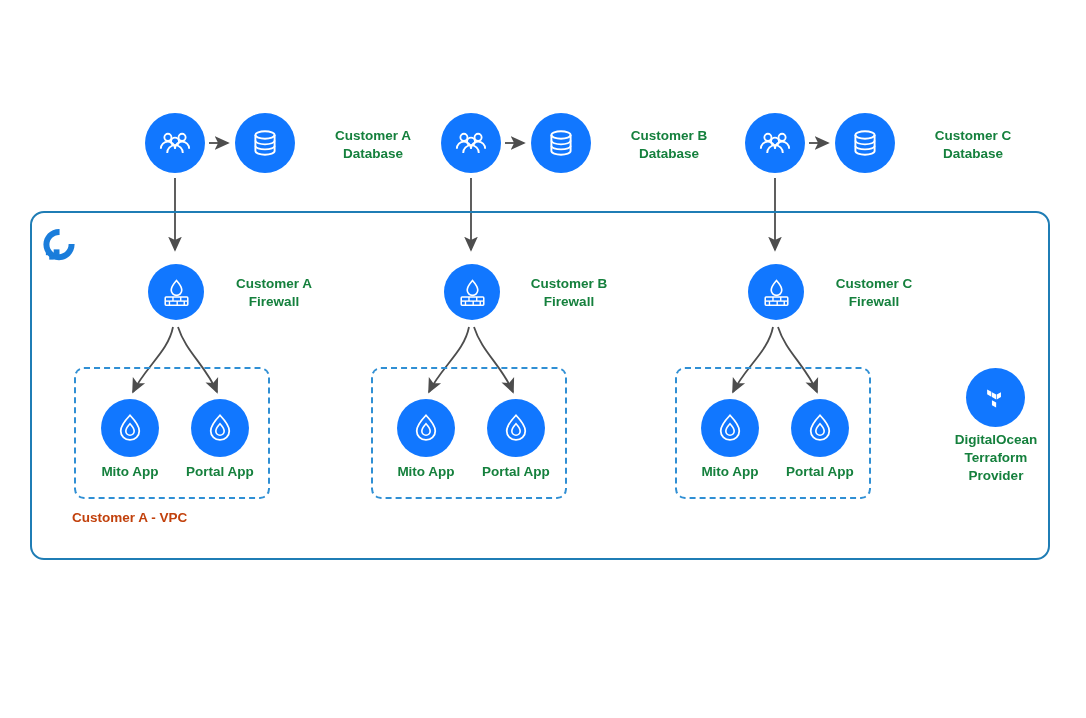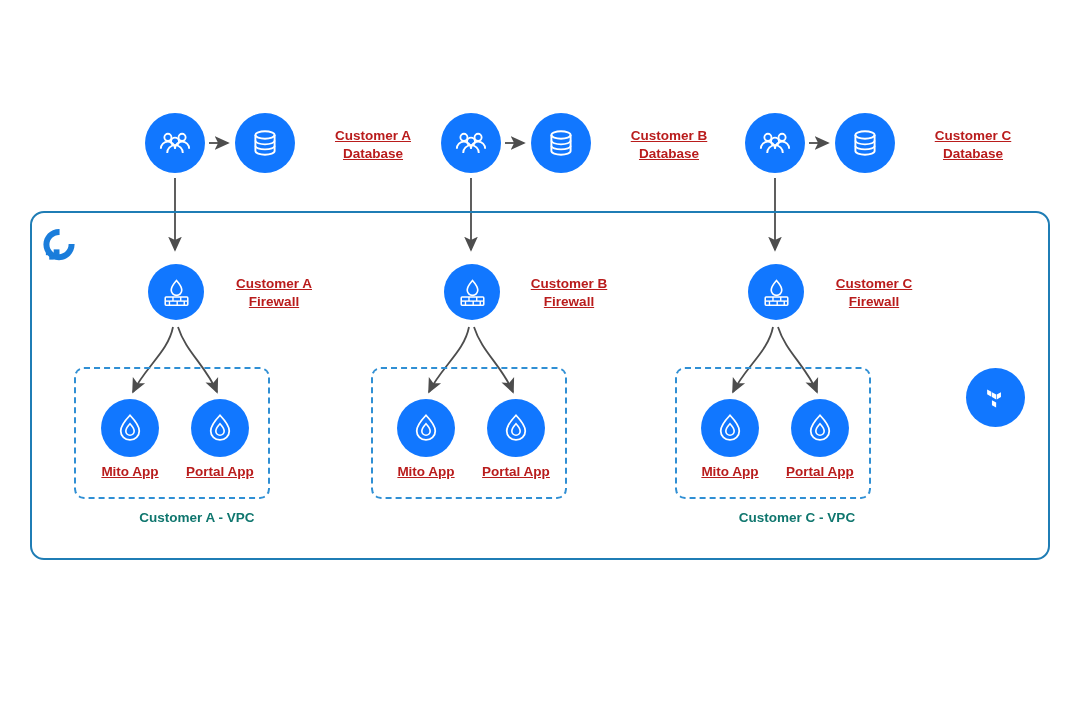--- a/index.html
+++ b/index.html
@@ -37,45 +37,44 @@
   }
   
   .vpc-box {
     position: absolute;
     border: 2px dashed #2f8fd4;
     border-radius: 10px;
     background: transparent;
   }
   .vpc-label {
     position: absolute;
-    text-align: center;
+    text-align: left;
     font-size: 13.5px;
     font-weight: bold;
-    color: #0f766e;
+    color: #c2410c;
     white-space: nowrap;
   }
   
   .node {
     position: absolute;
     border-radius: 50%;
     background: #1177ff;
     display: flex;
     align-items: center;
     justify-content: center;
   }
   .node svg { display: block; }
   
   .node-label {
     position: absolute;
     font-size: 13.5px;
     font-weight: bold;
-    color: #b91c1c;
+    color: #15803d;
     line-height: 1.32;
     white-space: pre-line;
-    text-decoration: underline;
   }
   .label-left { text-align: left; }
   .label-center { text-align: center; }
 </style>
 </head>
 <body>
 
 <div id="canvas">
 
   <svg id="wires" viewBox="0 0 1086 718" xmlns="http://www.w3.org/2000/svg">
@@ -117,21 +116,20 @@
       <rect x="6.2" y="26.9" width="3.6" height="3.8" fill="#1a7ddb"></rect>
     </svg>
   </div>
 
   <div class="vpc-box" style="left:74px; top:367px; width:196px; height:132px;"></div>
   <div class="vpc-label" style="left:72px; top:510px; width:250px;">Customer A - VPC</div>
 
   <div class="vpc-box" style="left:371px; top:367px; width:196px; height:132px;"></div>
 
   <div class="vpc-box" style="left:675px; top:367px; width:196px; height:132px;"></div>
-  <div class="vpc-label" style="left:672px; top:510px; width:250px;">Customer C - VPC</div>
 
   <div class="node" style="left:145px; top:113px; width:60px; height:60px;">
     <svg viewBox="0 0 48 48" width="34" height="34" xmlns="http://www.w3.org/2000/svg">
       <circle cx="14" cy="16" r="5" fill="none" stroke="#ffffff" stroke-width="2.6"></circle>
       <circle cx="34" cy="16" r="5" fill="none" stroke="#ffffff" stroke-width="2.6"></circle>
       <circle cx="24" cy="22" r="5.6" fill="none" stroke="#ffffff" stroke-width="2.6"></circle>
       <path d="M4,32 a10,10 0 0 1 20,0" fill="none" stroke="#ffffff" stroke-width="2.6"></path>
       <path d="M24,32 a10,10 0 0 1 20,0" fill="none" stroke="#ffffff" stroke-width="2.6"></path>
       <path d="M13,38 a11,11 0 0 1 22,0" fill="none" stroke="#ffffff" stroke-width="2.6"></path>
     </svg>
@@ -292,14 +290,17 @@
   <div class="node-label label-center" style="left:760px; top:463px; width:120px;">Portal App</div>
 
   <div class="node" style="left:966px; top:368px; width:59px; height:59px;">
     <svg viewBox="0 0 40 40" width="30" height="30" xmlns="http://www.w3.org/2000/svg">
       <polygon points="14.6,12.2 20.2,15.4 20.2,22.0 14.6,18.8" fill="#ffffff"></polygon>
       <polygon points="21.0,15.4 26.6,12.2 26.6,18.8 21.0,22.0" fill="#ffffff"></polygon>
       <polygon points="8.2,8.5 13.8,11.7 13.8,18.3 8.2,15.1" fill="#ffffff"></polygon>
       <polygon points="14.6,22.9 20.2,26.1 20.2,32.7 14.6,29.5" fill="#ffffff"></polygon>
     </svg>
   </div>
+  <div class="node-label label-center" style="left:935px; top:431px; width:122px;">DigitalOcean
+Terraform
+Provider</div>
 
 </div>
 
 </body></html>

